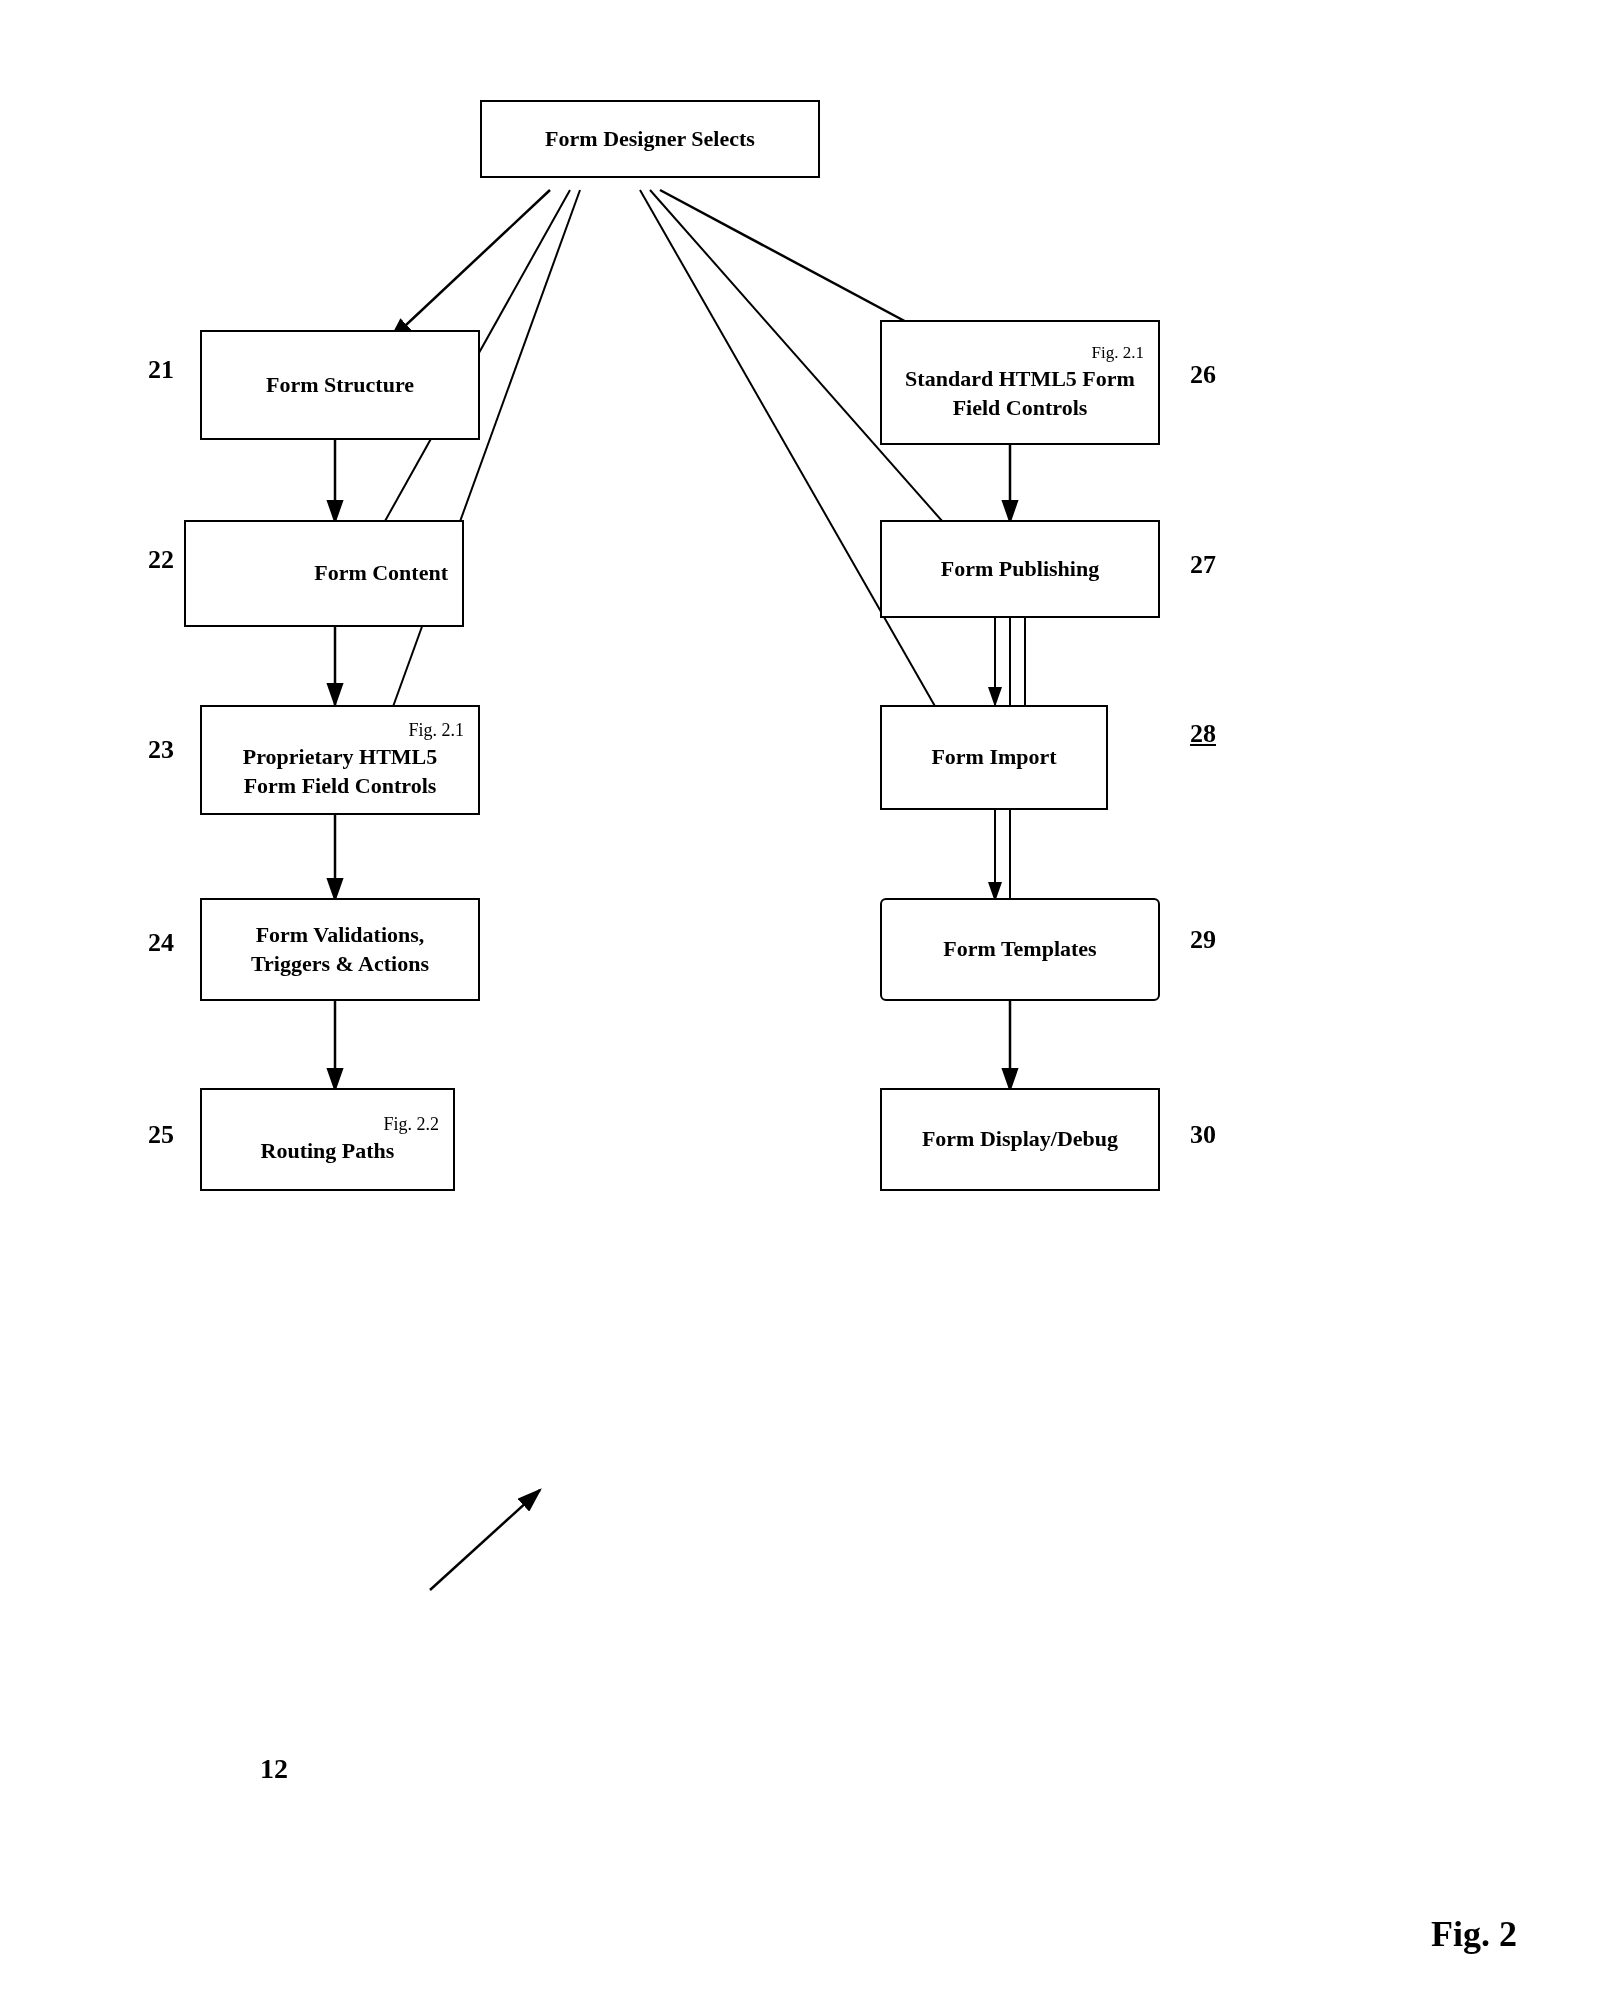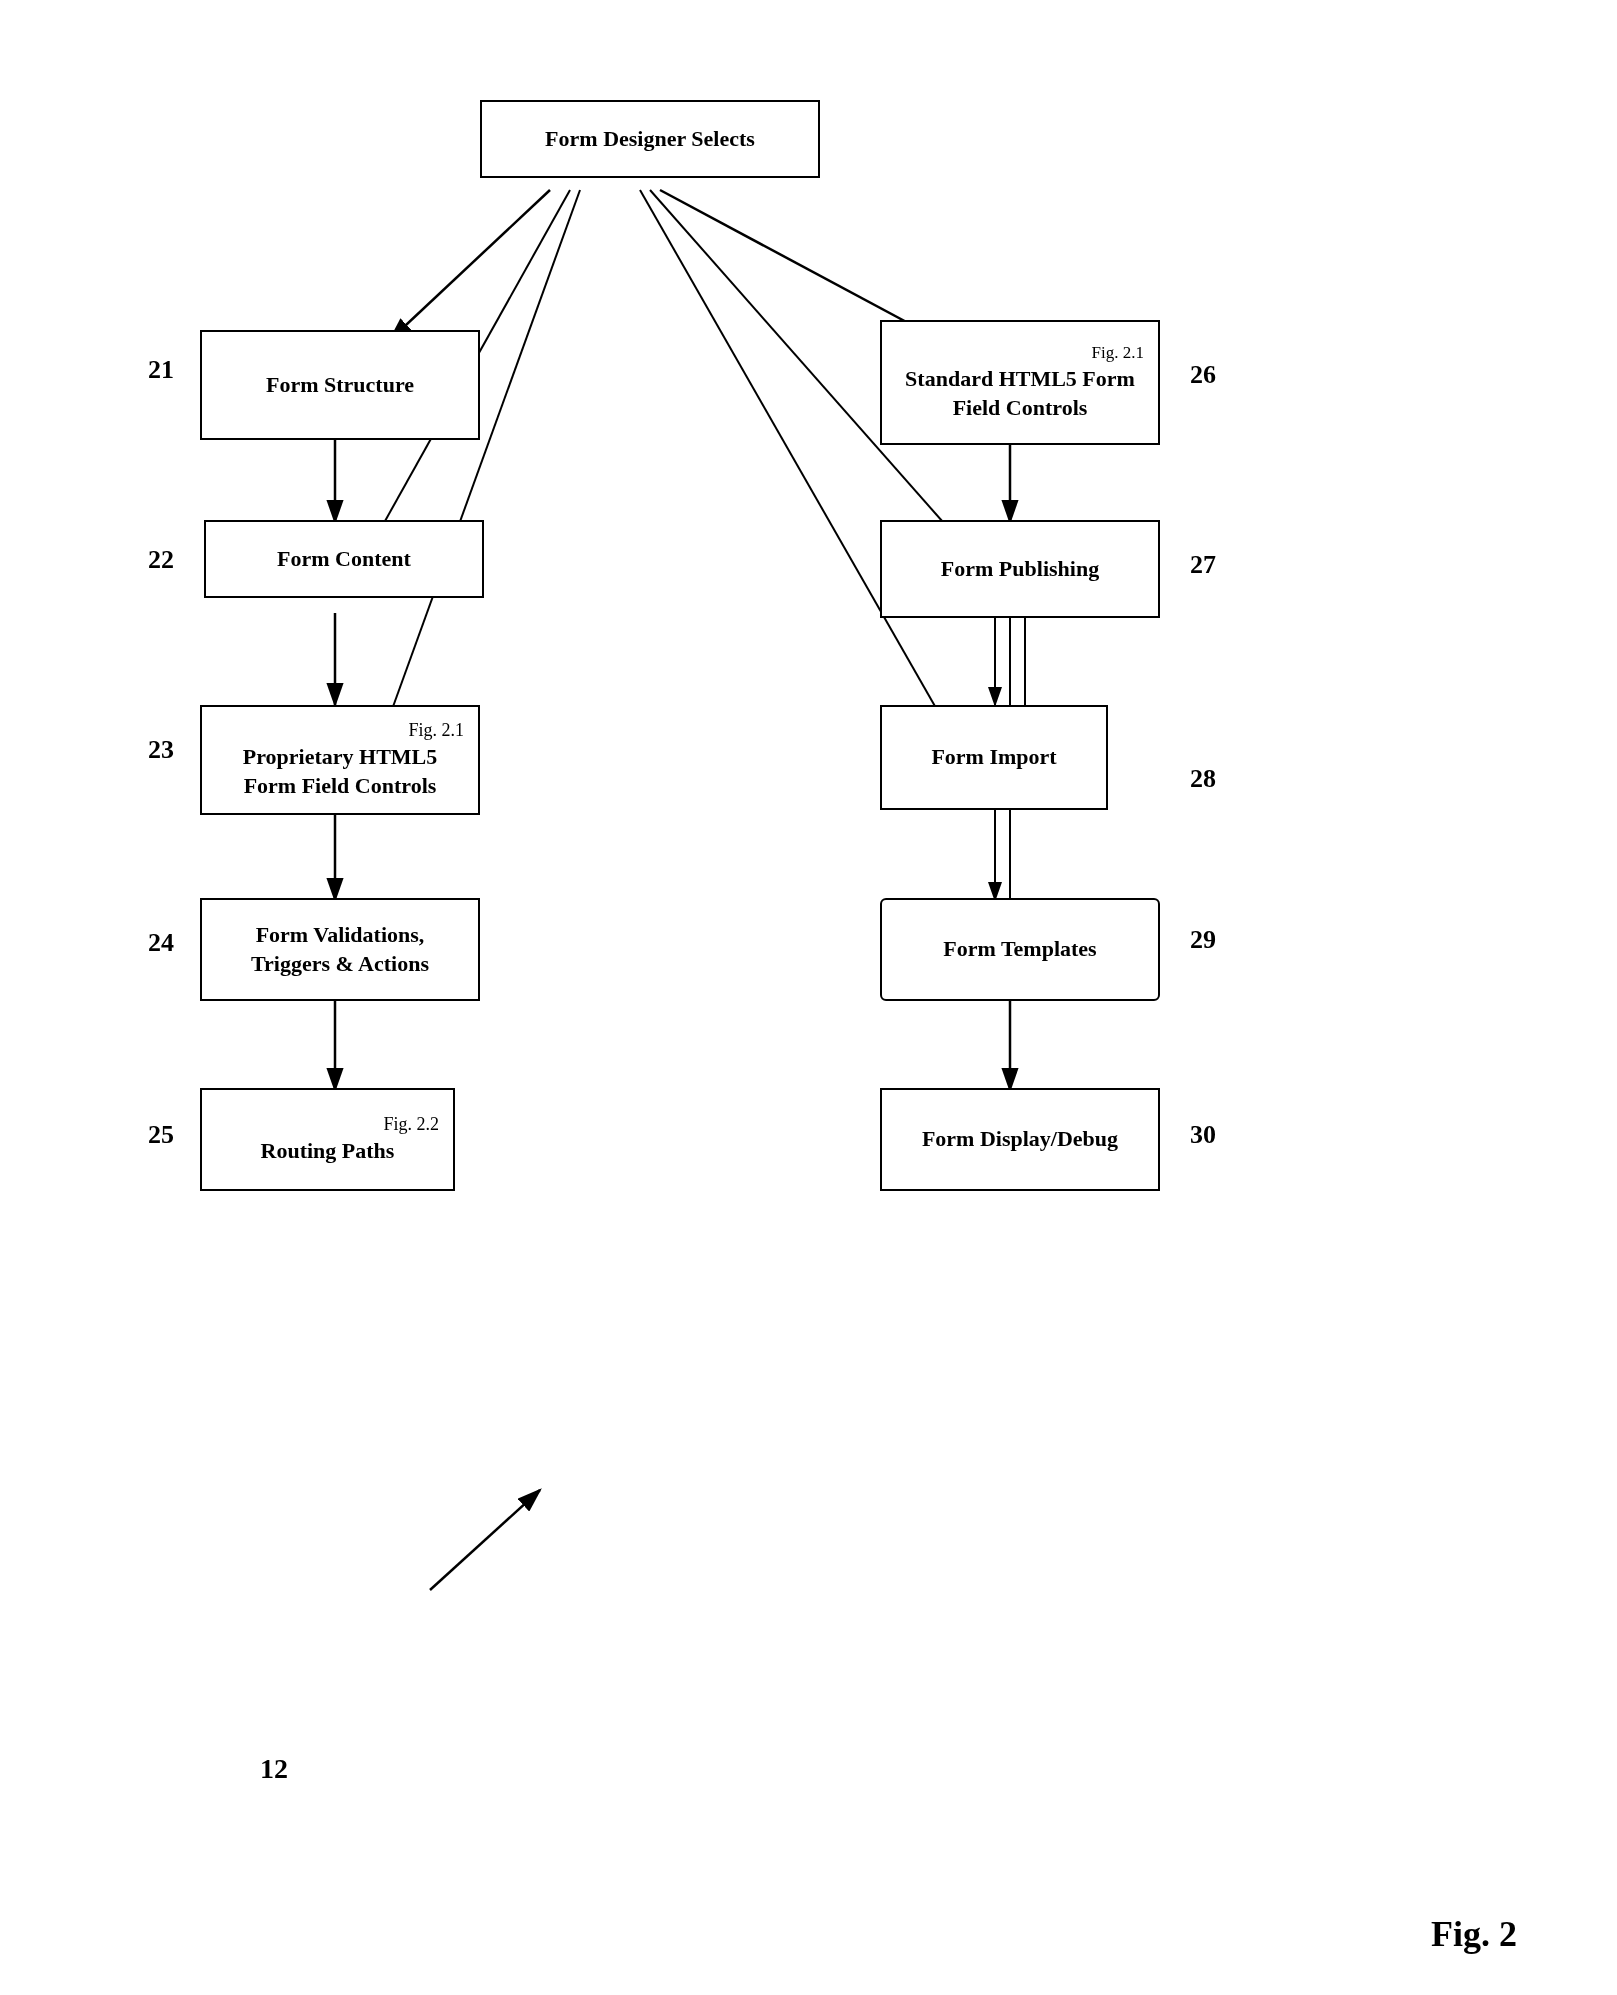--- a/index.html
+++ b/index.html
@@ -130,21 +130,21 @@
 
   <div class="box" style="left: 360px; top: 40px; width: 340px; height: 78px;">
     <span class="box-label">Form Designer Selects</span>
   </div>
 
   <div class="box" style="left: 80px; top: 270px; width: 280px; height: 110px;">
     <span class="box-label">Form Structure</span>
   </div>
   <span class="ref-num" style="left: 28px; top: 295px;">21</span>
 
-  <div class="box" style="left: 84px; top: 460px; width: 280px; height: 78px;">
+  <div class="box" style="left: 64px; top: 460px; width: 280px; height: 107px; align-items: flex-end;">
     <span class="box-label">Form Content</span>
   </div>
   <span class="ref-num" style="left: 28px; top: 485px;">22</span>
 
   <div class="box" style="left: 80px; top: 645px; width: 280px; height: 110px;">
     <span class="fig-label">Fig. 2.1</span>
     <span class="box-label">Proprietary HTML5<br>Form Field Controls</span>
   </div>
   <span class="ref-num" style="left: 28px; top: 675px;">23</span>
 
@@ -166,21 +166,21 @@
   <span class="ref-num" style="left: 1070px; top: 300px;">26</span>
 
   <div class="box" style="left: 760px; top: 460px; width: 280px; height: 98px;">
     <span class="box-label">Form Publishing</span>
   </div>
   <span class="ref-num" style="left: 1070px; top: 490px;">27</span>
 
   <div class="box" style="left: 760px; top: 645px; width: 228px; height: 105px;">
     <span class="box-label">Form Import</span>
   </div>
-  <span class="ref-num" style="left: 1070px; top: 704px;">28</span>
+  <span class="ref-num" style="left: 1070px; top: 659px; text-decoration: underline;">28</span>
 
   <div class="box" style="left: 760px; top: 838px; width: 280px; height: 103px; border-radius: 6px;">
     <span class="box-label">Form Templates</span>
   </div>
   <span class="ref-num" style="left: 1070px; top: 865px;">29</span>
 
   <div class="box" style="left: 760px; top: 1028px; width: 280px; height: 103px;">
     <span class="box-label">Form Display/Debug</span>
   </div>
   <span class="ref-num" style="left: 1070px; top: 1060px;">30</span>

